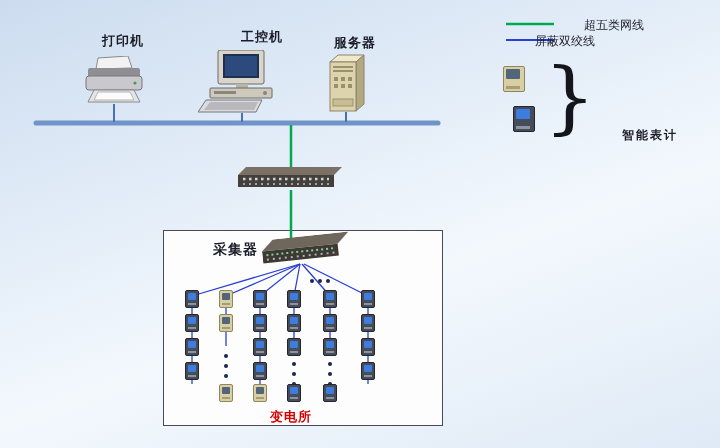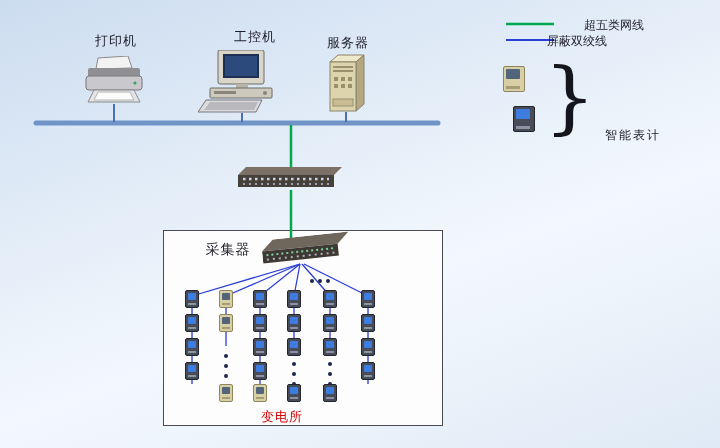--- a/index.html
+++ b/index.html
@@ -8,22 +8,22 @@
     position:relative;width:720px;height:448px;overflow:hidden;
     background:linear-gradient(160deg,#ccdcef 0%,#e3edf8 35%,#f3f8fd 60%,#dfeaf6 100%);
   }
   .panel{
     position:absolute;left:163px;top:230px;width:278px;height:194px;
     background:#fdfdfe;border:1px solid #4a4a55;z-index:1;
   }
   .wires{position:absolute;left:0;top:0;z-index:2;}
   .icon{position:absolute;z-index:3;line-height:0;}
   .label{
-    position:absolute;z-index:4;font-size:13px;font-weight:normal;color:#1c1c28;
-    text-align:center;white-space:nowrap;letter-spacing:1px;
+    position:absolute;z-index:4;font-size:13px;font-weight:bold;color:#1c1c28;
+    text-align:right;white-space:nowrap;letter-spacing:1px;
   }
   .label.small{font-size:12px;font-weight:normal;letter-spacing:0;}
   .label.red{color:#d40000;}
   .label.big{font-size:12px;letter-spacing:2px;margin-top:35px;}
   .brace{
     position:absolute;z-index:3;font-family:"DejaVu Serif","Liberation Serif",serif;
     font-size:78px;font-weight:normal;color:#15151d;transform:scaleX(1.05);
     line-height:78px;
   }
   .meter{
@@ -177,21 +177,21 @@
   <div class="meter lg" style="left:513px;top:106px;"></div>
   <div class="brace" style="left:545px;top:58px;">}</div>
 
   <div class="label" style="left:88px;top:32px;width:56px;">打印机</div>
   <div class="label" style="left:227px;top:28px;width:56px;">工控机</div>
   <div class="label" style="left:320px;top:34px;width:56px;">服务器</div>
   <div class="label" style="left:198px;top:241px;width:60px;font-size:14px;">采集器</div>
   <div class="label big" style="left:588px;top:92px;width:90px;">智能表计</div>
   <div class="label red" style="left:252px;top:408px;width:60px;">变电所</div>
   <div class="label small" style="left:584px;top:17px;width:80px;text-align:left;">超五类网线</div>
-  <div class="label small" style="left:547px;top:33px;width:80px;text-align:left;">屏蔽双绞线</div>
+  <div class="label small" style="left:535px;top:33px;width:80px;text-align:left;">屏蔽双绞线</div>
 
 <div class="meter" style="left: 185px; top: 290px;"></div>
     <div class="meter" style="left: 185px; top: 314px;"></div>
     <div class="meter" style="left: 185px; top: 338px;"></div>
     <div class="meter" style="left: 185px; top: 362px;"></div>
     <div class="meter beige" style="left: 219px; top: 290px;"></div>
     <div class="meter beige" style="left: 219px; top: 314px;"></div>
     <div class="meter beige" style="left: 219px; top: 384px;"></div>
     <div class="meter" style="left: 253px; top: 290px;"></div>
     <div class="meter" style="left: 253px; top: 314px;"></div>

